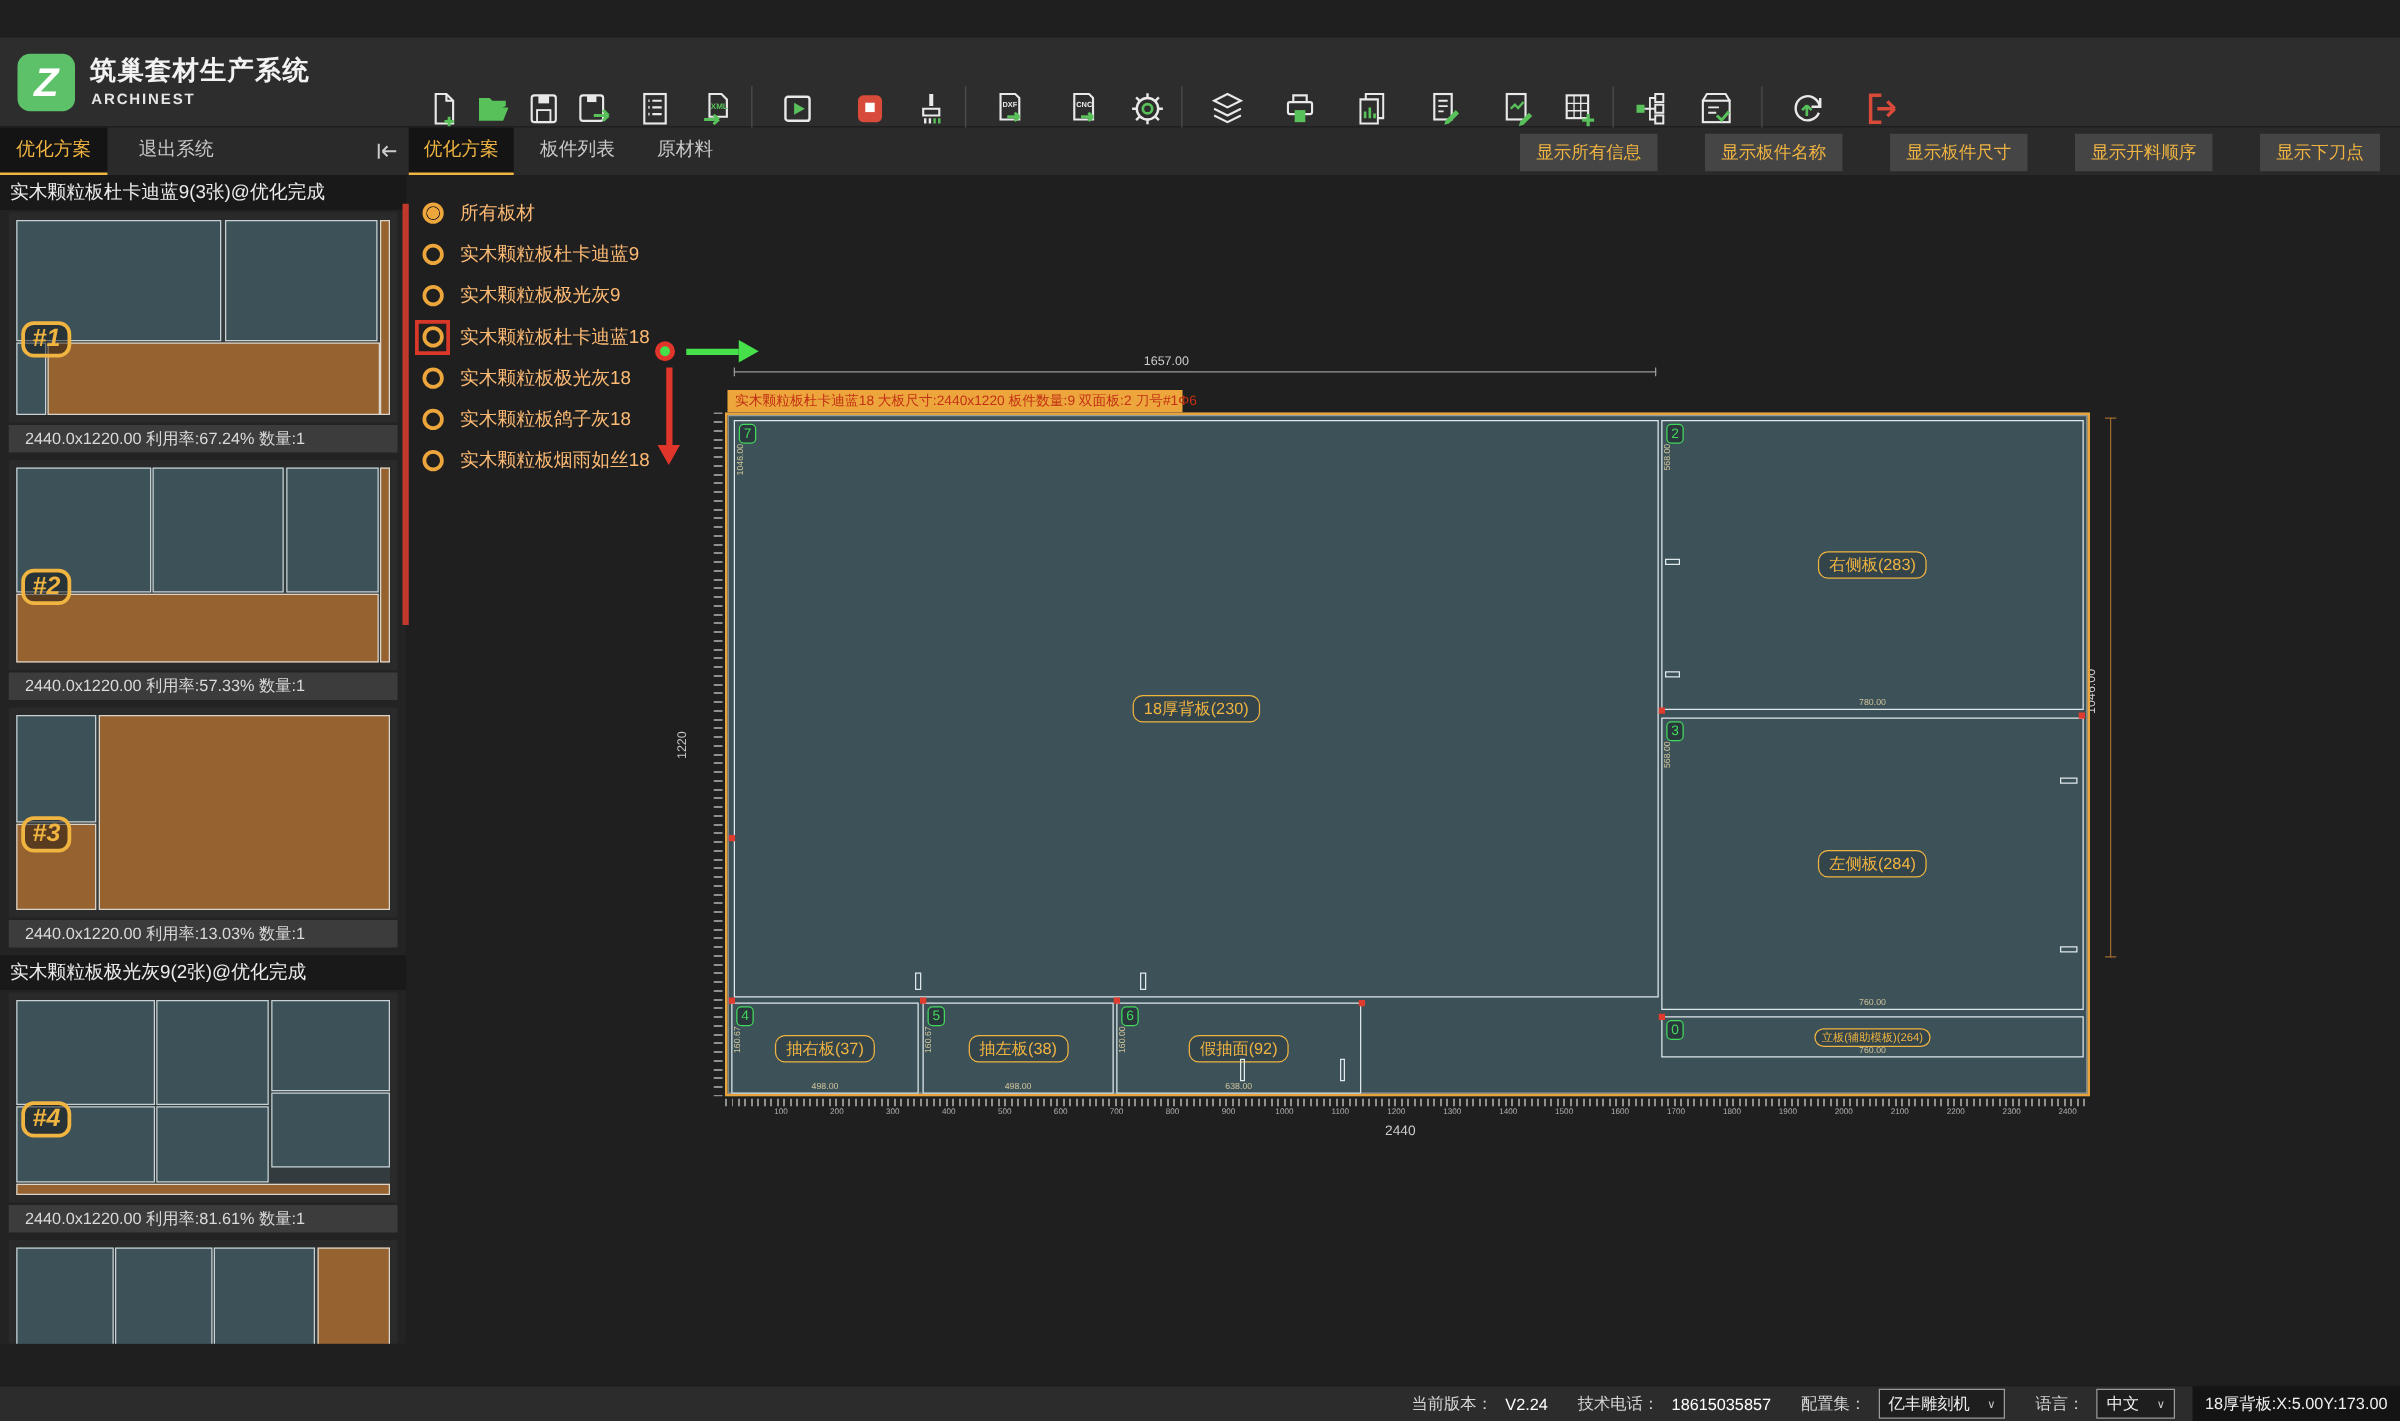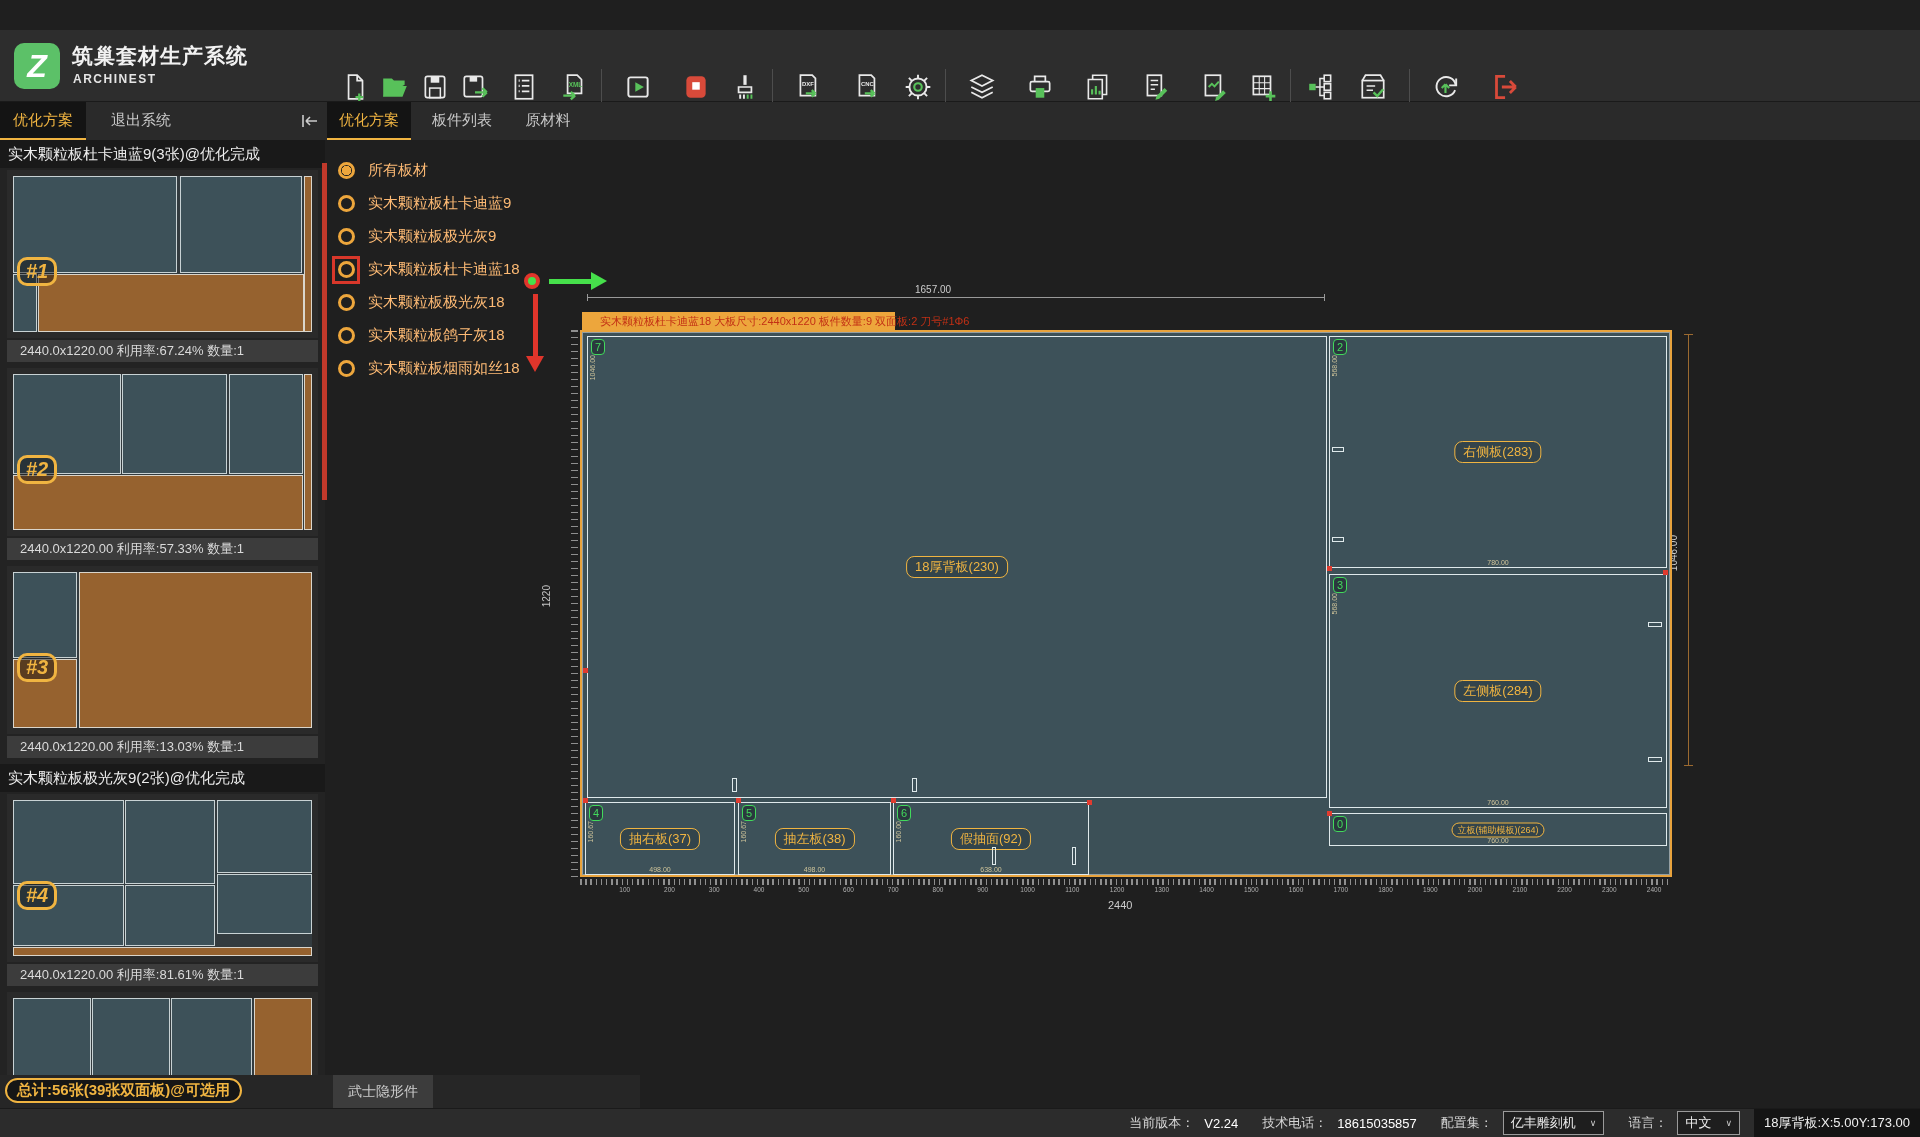--- a/index.html
+++ b/index.html
@@ -58,21 +58,21 @@
 
   
   .annotation { position:absolute; left:552px; top:168px; font-size:27px; color:#e24329; font-weight:500; letter-spacing:1px; white-space:nowrap; }
 
   .origin-dot { position:absolute; left:524px; top:273px; width:16px; height:16px; background:#46e04b; border:4px solid #e0352b; border-radius:50%; }
   .garrow { position:absolute; left:549px; top:279px; width:42px; height:5px; background:#46e04b; }
   .garrow-tip { position:absolute; left:591px; top:272px; width:0; height:0; border-left:16px solid #46e04b; border-top:9px solid transparent; border-bottom:9px solid transparent; }
   .rarrow { position:absolute; left:533px; top:294px; width:5px; height:62px; background:#e0352b; }
   .rarrow-tip { position:absolute; left:526px; top:356px; width:0; height:0; border-top:16px solid #e0352b; border-left:9px solid transparent; border-right:9px solid transparent; }
 
-  .sheet-tooltip { position:absolute; left:582px; top:312px; width:313px; height:18px; background:#eda63c; color:#c33015; font-size:11px; line-height:18px; padding-left:18px; white-space:nowrap; }
+  .sheet-tooltip { position:absolute; left:582px; top:312px; width:364px; height:18px; background:#eda63c; color:#c33015; font-size:11px; line-height:18px; padding-left:6px; white-space:nowrap; }
 
   .dim-top-line { position:absolute; left:587px; top:297px; width:738px; height:1px; background:#999; }
   .dim-top-line:before, .dim-top-line:after { content:""; position:absolute; top:-3px; width:1px; height:7px; background:#999; }
   .dim-top-line:after { right:0; }
   .dim-top-label { position:absolute; left:910px; top:284px; font-size:10px; color:#cccccc; background:#1f1f1f; padding:0 5px; }
 
   .dim-right-line { position:absolute; left:1688px; top:334px; width:1px; height:432px; background:#9c6a30; }
   .dim-right-line:before, .dim-right-line:after { content:""; position:absolute; left:-4px; width:9px; height:1px; background:#9c6a30; }
   .dim-right-line:after { bottom:0; }
   .dim-right-label { position:absolute; left:1668px; top:535px; font-size:10px; color:#cccccc; writing-mode:vertical-rl; transform:rotate(180deg); }
@@ -378,20 +378,27 @@
     <div class="tab active" style="left:0;width:86px;">优化方案</div>
     <div class="tab" style="left:86px;width:110px;">退出系统</div>
     <div class="collapse-btn">
       <svg width="18" height="14" viewBox="0 0 18 14">
           <path d="M16 7H5m0 0l4-4M5 7l4 4M2 1v12" fill="none" stroke="#cccccc" stroke-width="1.6"></path>
         </svg>
     </div>
     <div class="tab active" style="left:327px;width:84px;">优化方案</div>
     <div class="tab" style="left:419px;width:86px;">板件列表</div>
     <div class="tab" style="left:513px;width:70px;">原材料</div>
+    <div class="disp-btns">
+        <div class="disp-btn">显示所有信息</div>
+        <div class="disp-btn">显示板件名称</div>
+        <div class="disp-btn">显示板件尺寸</div>
+        <div class="disp-btn">显示开料顺序</div>
+        <div class="disp-btn">显示下刀点</div>
+      </div>
   </div>
 
   <div class="sidebar">
       <div class="sec-header">实木颗粒板杜卡迪蓝9(3张)@优化完成</div>
       <div class="preview">
         <div class="pcanvas">
           <div class="prect" style="left: 0%; top: 0%; width: 55%; height: 62%; background: rgb(61, 81, 89);"></div>
           <div class="prect" style="left: 55.8%; top: 0%; width: 41%; height: 62%; background: rgb(61, 81, 89);"></div>
           <div class="prect" style="left: 97.2%; top: 0%; width: 2.8%; height: 100%; background: rgb(150, 98, 47);"></div>
           <div class="prect" style="left: 0%; top: 62.8%; width: 8%; height: 37.2%; background: rgb(61, 81, 89);"></div>
@@ -437,24 +444,20 @@
       <div class="preview">
         <div class="pcanvas">
           <div class="prect" style="left: 0%; top: 0%; width: 26%; height: 100%; background: rgb(61, 81, 89);"></div>
           <div class="prect" style="left: 26.5%; top: 0%; width: 26%; height: 100%; background: rgb(61, 81, 89);"></div>
           <div class="prect" style="left: 53%; top: 0%; width: 27%; height: 55%; background: rgb(61, 81, 89);"></div>
           <div class="prect" style="left: 80.5%; top: 0%; width: 19.5%; height: 55%; background: rgb(150, 98, 47);"></div>
         </div>
       </div>
     </div>
 
-  <div class="bottomstrip">
-    <div class="total-pill">总计:56张(39张双面板)@可选用</div>
-    <div class="hidden-tab">武士隐形件</div>
-  </div>
 
   <div class="red-scroll"></div>
   <div class="materials">
       <div class="mat-item">
         <div class="radio-wrap">
           <div class="radio sel"></div>
         </div>
         <span class="mat-label">所有板材</span>
       </div>
       <div class="mat-item">

